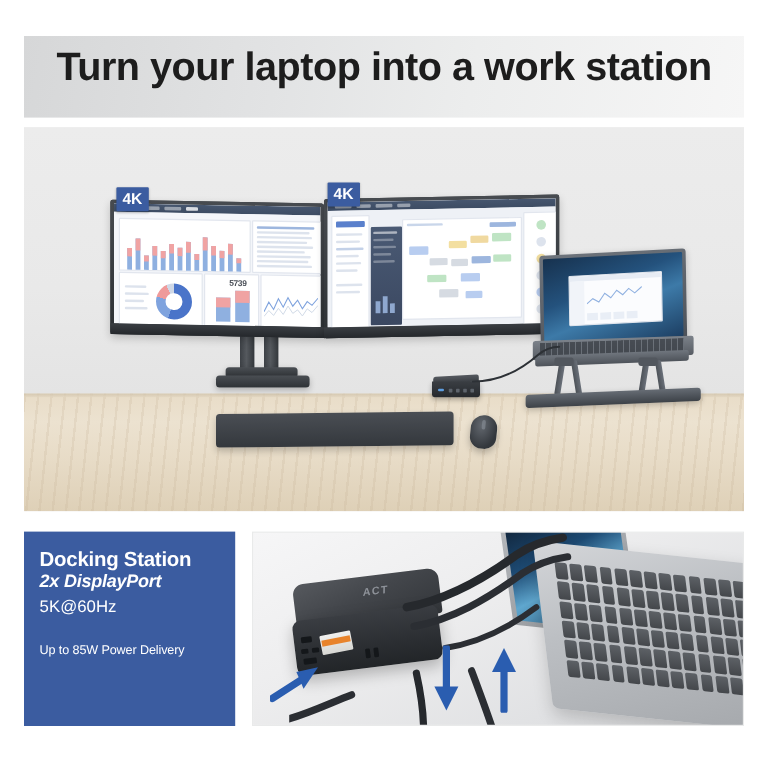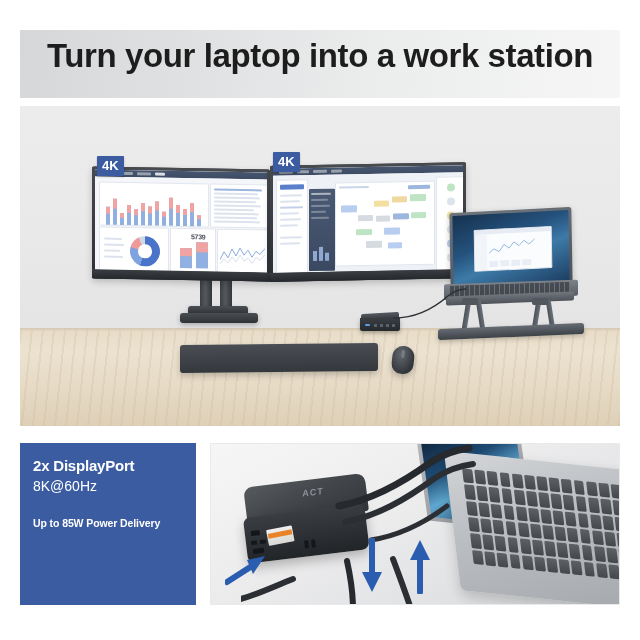--- a/index.html
+++ b/index.html
@@ -129,23 +129,23 @@
      background:#8b9199;border-radius:2px;opacity:.6;}
 
   
   .bluepanel{
     position:absolute;left:20px;top:443px;width:176px;height:162px;
     background:#3b5ca0;color:#fff;box-sizing:border-box;
     padding:14px 12px 10px 13px;
   }
   .bp-title{font-size:17px;font-weight:bold;line-height:1.12;letter-spacing:-0.2px;}
   .bp-l2{font-size:15px;font-weight:bold;line-height:1.18;letter-spacing:-0.2px;margin-top:1px;}
-  .bp-l3{font-size:15px;font-weight:bold;line-height:1.18;letter-spacing:-0.2px;}
+  .bp-l3{font-size:15px;font-weight:bold;line-height:1.18;letter-spacing:-0.2px;font-style:italic;}
   .bp-l4{font-size:14px;font-weight:normal;line-height:1.3;margin-top:2px;}
-  .bp-foot{font-size:10.5px;font-weight:bold;margin-top:22px;letter-spacing:-0.1px;}
+  .bp-foot{font-size:10.5px;font-weight:normal;margin-top:22px;letter-spacing:-0.1px;}
 
   
   .photo2{position:absolute;left:210px;top:443px;width:410px;height:162px;
      overflow:hidden;background:linear-gradient(145deg,#f2f3f4 0%,#e8e9ea 45%,#dcdddf 100%);
      border:1px solid #e9eaea;box-sizing:border-box;}
   .p2-surface{position:absolute;inset:0;
      background:linear-gradient(155deg,#f6f6f7 0%,#ededee 40%,#e0e1e3 78%,#d6d7d9 100%);}
 
   .dock2{position:absolute;left:33px;top:36px;width:130px;height:86px;
      transform:rotate(-7deg);}
@@ -414,22 +414,23 @@
     <div class="keyboard">
       <div class="kb-keys"></div>
     </div>
     <div class="mouse"></div>
   </div>
 
   <div class="badge4k" style="left:97px;top:156px;">4K</div>
   <div class="badge4k" style="left:273px;top:152px;">4K</div>
 
   <div class="bluepanel">
+    <div class="bp-title">Docking Station</div>
     <div class="bp-l3">2x DisplayPort</div>
-    <div class="bp-l4">8K@60Hz</div>
+    <div class="bp-l4">5K@60Hz</div>
     <div class="bp-foot">Up to 85W Power Delivery</div>
   </div>
 
   <div class="photo2">
     <div class="p2-surface"></div>
 
     <div class="lap2">
       <div class="lap2-lid">
         <div class="lap2-screen"></div>
       </div>

